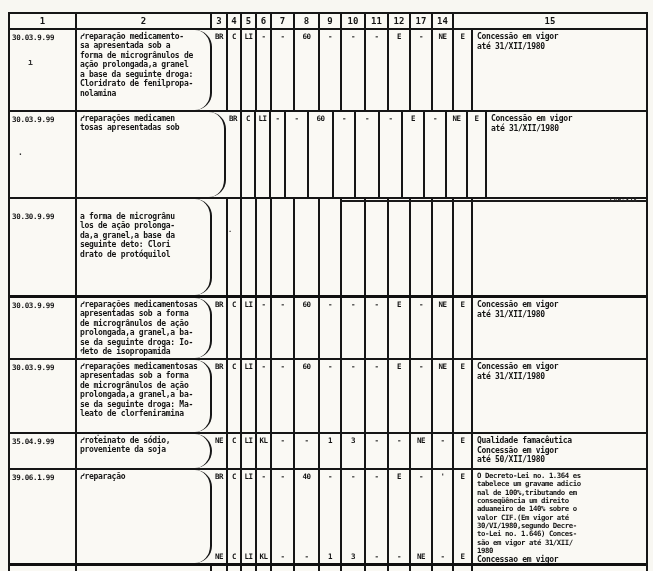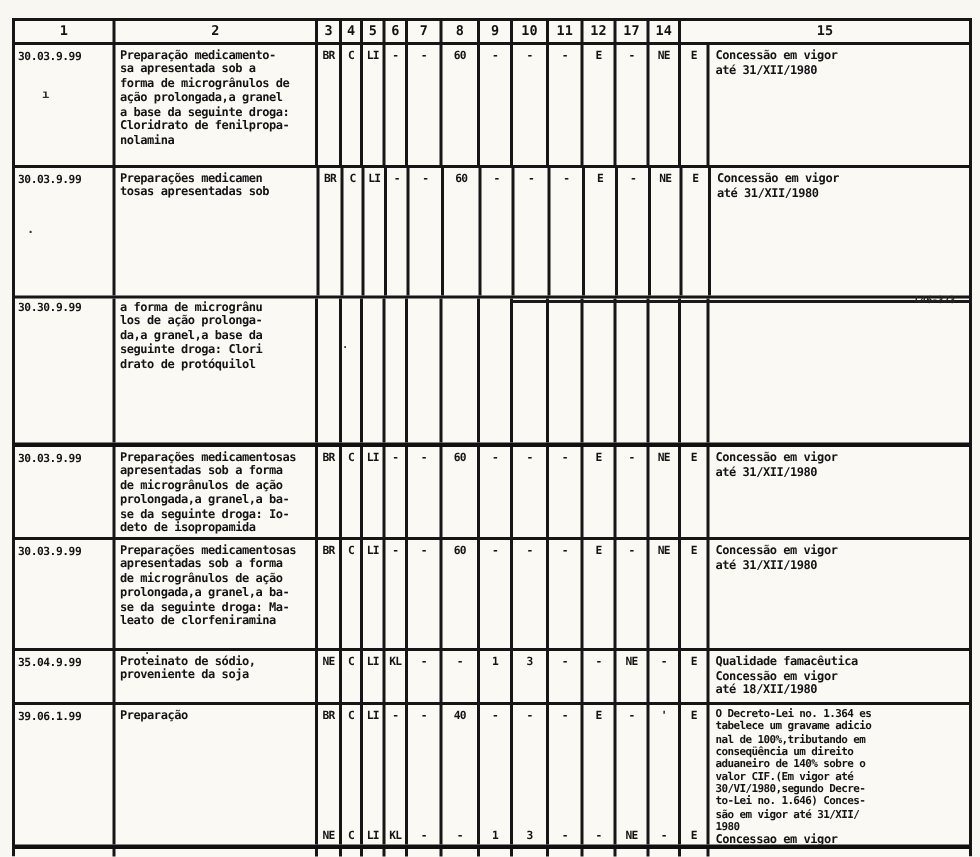--- a/index.html
+++ b/index.html
@@ -26,37 +26,37 @@
   }
   .cell:last-child{border-right:none;flex:1 1 auto;}
   .hdr{height:16px;border-bottom:2px solid #161616;}
   .hdr .cell{
     display:flex;align-items:center;justify-content:center;
     font-size:9px;font-weight:bold;letter-spacing:0;
   }
   .code-cell{font-size:7.5px;padding:3px 1px 0 2px;letter-spacing:-0.3px;line-height:1.2;}
   .desc-cell{
     font-size:8px;line-height:1.18;padding:2px 2px 0 3px;
-    white-space:pre-line;letter-spacing:-0.3px;
+    white-space:pre-line;letter-spacing:-0.3px;border-radius:17px;
   }
   .val-cell{
     font-size:7.5px;letter-spacing:-0.5px;
     display:flex;flex-direction:column;align-items:center;
     padding:2px 0 2px 0;
   }
   .val-cell .v-top{flex:0 0 auto;}
   .val-cell .v-bot{margin-top:auto;}
   .obs-cell{
     font-size:8px;line-height:1.2;padding:2px 2px 1px 4px;
     display:flex;flex-direction:column;letter-spacing:-0.3px;
   }
   .obs{white-space:pre-line;}
   .obs.small{font-size:7.3px;line-height:1.14;letter-spacing:-0.4px;}
   .obs.push-bottom{margin-top:auto;}
-  .row.pb .code-cell,.row.pb .desc-cell{padding-top:1px;}
+  .row.pb .code-cell,.row.pb .desc-cell{padding-top:13px;}
   
   .pagebreak-line{
     position:absolute;left:340px;top:200px;width:308px;height:2px;
     background:#1a1a1a;
   }
   .pagebreak-mark{
     position:absolute;top:196px;right:16px;
     font-size:6.5px;font-weight:bold;letter-spacing:0;
     text-decoration:line-through;color:#222;
   }
@@ -136,21 +136,21 @@
         <div class="cell val-cell" style="width: 19px;">
           <span class="v-top">E</span>
         </div>
         <div class="cell obs-cell">
           <div class="obs">Concessão em vigor
 até 31/XII/1980</div>
         </div>
       </div>
       <div class="row bordered " style="height: 87px;">
         <div class="cell code-cell" style="width: 67px;">30.03.9.99</div>
-        <div class="cell desc-cell" style="width: 136px;">Preparações medicamen
+        <div class="cell desc-cell" style="width: 149px;">Preparações medicamen
 tosas apresentadas sob</div>
         <div class="cell val-cell" style="width: 16px;">
           <span class="v-top">BR</span>
         </div>
         <div class="cell val-cell" style="width: 14px;">
           <span class="v-top">C</span>
         </div>
         <div class="cell val-cell" style="width: 15px;">
           <span class="v-top">LI</span>
         </div>
@@ -187,21 +187,21 @@
         <div class="cell obs-cell">
           <div class="obs">Concessão em vigor
 até 31/XII/1980</div>
         </div>
       </div>
       <div class="row thickb pb" style="height: 99px;">
         <div class="cell code-cell" style="width: 67px;">30.30.9.99</div>
         <div class="cell desc-cell" style="width: 135px;">a forma de microgrânu
 los de ação prolonga-
 da,a granel,a base da
-seguinte droga: Clori
+seguinte deto: Clori
 drato de protóquilol</div>
         <div class="cell val-cell" style="width: 16px;">
           <span class="v-top"></span>
         </div>
         <div class="cell val-cell" style="width: 14px;">
           <span class="v-top"></span>
         </div>
         <div class="cell val-cell" style="width: 15px;">
           <span class="v-top"></span>
         </div>
@@ -382,21 +382,21 @@
         </div>
         <div class="cell val-cell" style="width: 21px;">
           <span class="v-top">-</span>
         </div>
         <div class="cell val-cell" style="width: 19px;">
           <span class="v-top">E</span>
         </div>
         <div class="cell obs-cell">
           <div class="obs">Qualidade famacêutica
 Concessão em vigor
-até 18/XII/1980</div>
+até 50/XII/1980</div>
         </div>
       </div>
       <div class="row thickb dual" style="height: 96px;">
         <div class="cell code-cell" style="width: 67px;">39.06.1.99</div>
         <div class="cell desc-cell" style="width: 135px;">Preparação</div>
         <div class="cell val-cell" style="width: 16px;">
           <span class="v-top">BR</span>
           <span class="v-bot">NE</span>
         </div>
         <div class="cell val-cell" style="width: 14px;">

